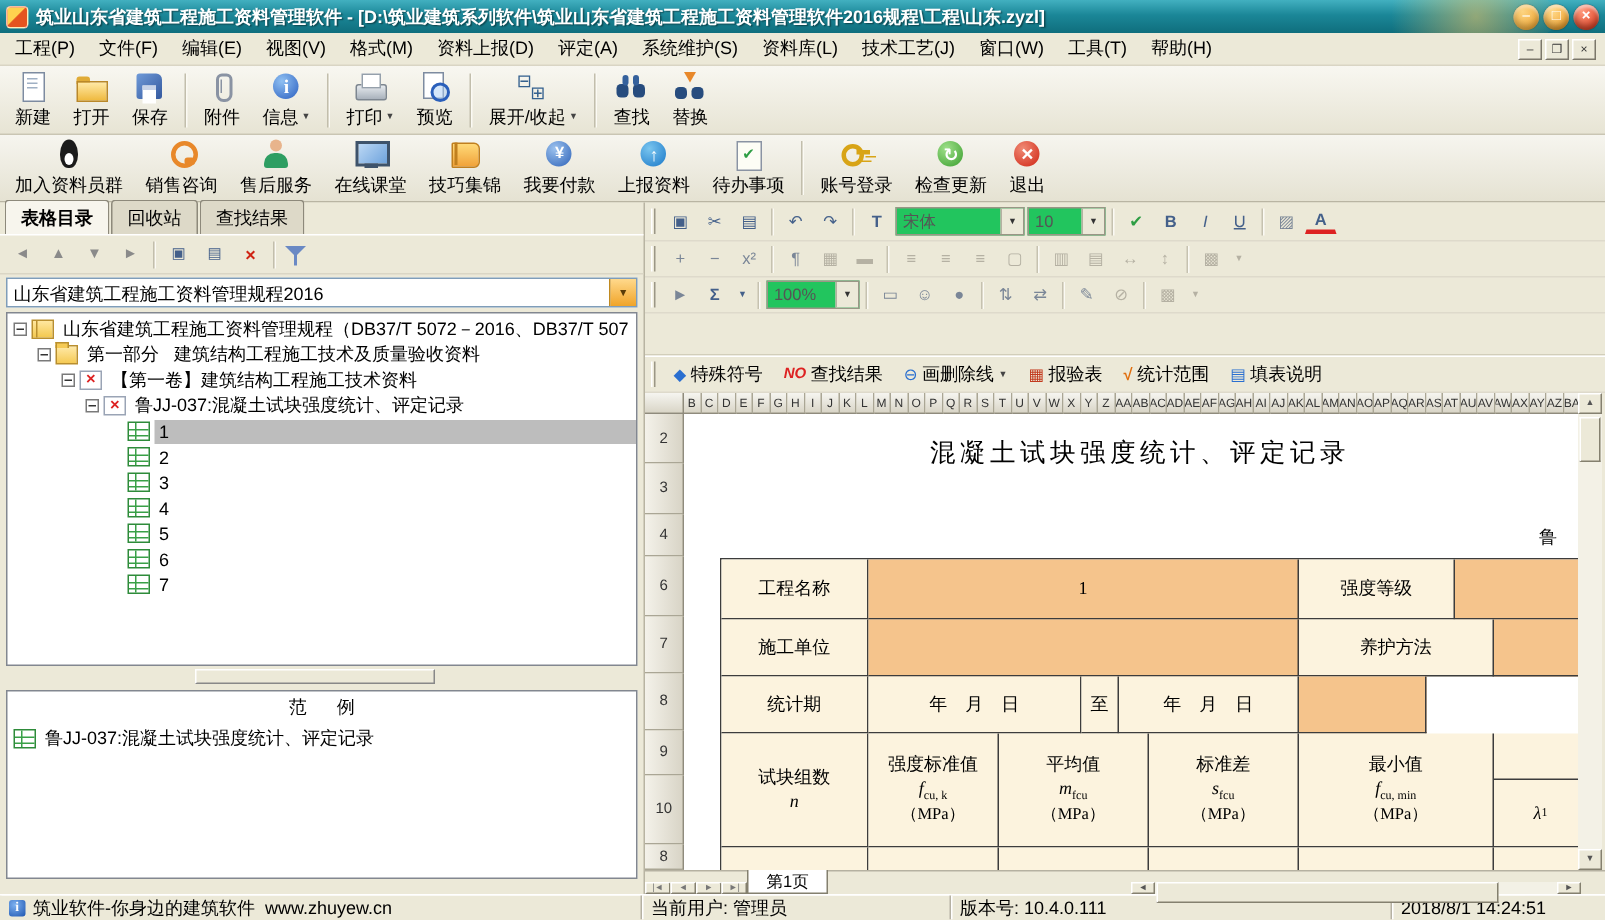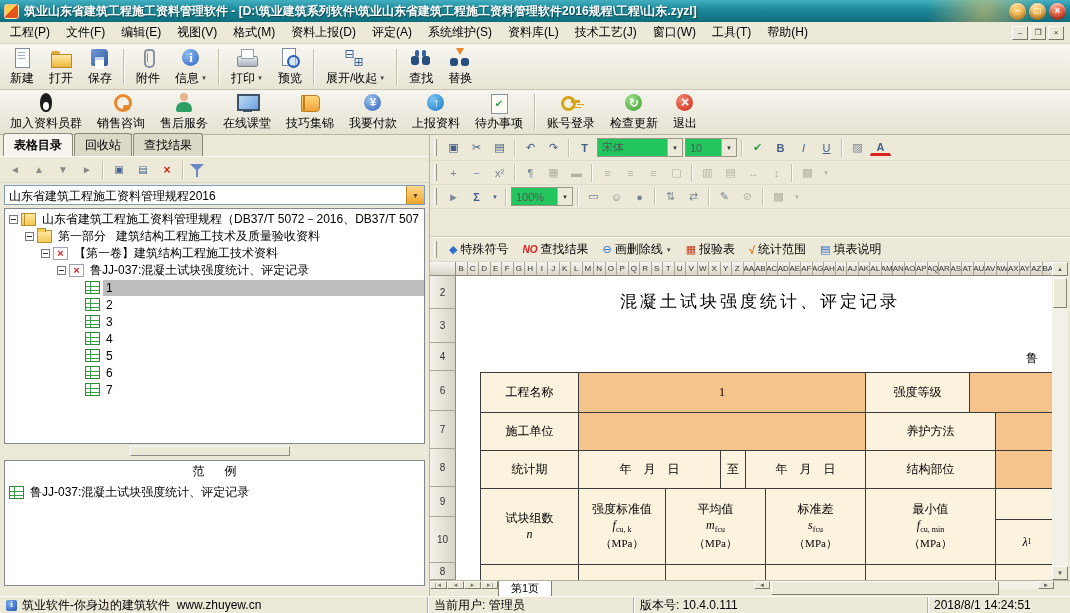--- a/index.html
+++ b/index.html
@@ -195,21 +195,21 @@
 .pre{white-space:pre}
 .lastcol{flex-direction:column;padding:0;align-items:stretch;justify-content:flex-start}
 .lastcol .half{height:30px}
 .lastcol .lam{flex:1;border-top:1px solid #3c3c3c;display:flex;align-items:center;justify-content:center;padding-right:22px}
 
 .vscroll{width:16px;flex:none;display:flex;flex-direction:column;background:#f3f1e6}
 .sbtn{height:14px;flex:none;background:#ece9d8;border:1px solid;border-color:#fff #84806f #84806f #fff;
  font-size:6px;color:#555;display:flex;align-items:center;justify-content:center}
 .vtrack{flex:1;position:relative}
 .vthumb{position:absolute;left:0;top:2px;width:14px;height:30px;background:#ece9d8;border:1px solid;border-color:#fff #84806f #84806f #fff;margin:0 1px}
-.tabbar{height:16px;flex:none;display:flex;align-items:flex-start;background:#ece9d8;border-top:1px solid #b5b1a1}
+.tabbar{height:16px;flex:none;display:flex;align-items:flex-end;background:#ece9d8;border-top:1px solid #b5b1a1}
 .nav-btn{width:17px;flex:none;background:#ece9d8;border:1px solid;border-color:#fff #84806f #84806f #fff;
  font-size:6px;color:#777;display:flex;align-items:center;justify-content:center;white-space:nowrap}
 .sheettab{flex:none;padding:0 12px;background:#fff;border:1px solid #84806f;border-top:none;font-size:11px;display:flex;align-items:center}
 .tab-fill{flex:1}
 .hscroll{width:300px;flex:none;display:flex}
 .hbtn{width:16px;flex:none;background:#ece9d8;border:1px solid;border-color:#fff #84806f #84806f #fff;
  font-size:6px;color:#555;display:flex;align-items:center;justify-content:center}
 .htrack{flex:1;position:relative;background:#f3f1e6}
 .hthumb{position:absolute;left:1px;top:0;height:14px;width:85%;background:#ece9d8;border:1px solid;border-color:#fff #84806f #84806f #fff}
 .corner2{width:16px;flex:none;background:#ece9d8}
@@ -627,21 +627,20 @@
                   <div class="fc lab" style="width:98px">施工单位</div>
                   <div class="fc inp" style="width:287px"></div>
                   <div class="fc lab" style="width:130px">养护方法</div>
                   <div class="fc inp" style="width:85px"></div>
                 </div>
                 <div class="fr" style="height:38px">
                   <div class="fc lab" style="width:98px">统计期</div>
                   <div class="fc lab pre" style="width:142px">年    月    日</div>
                   <div class="fc lab" style="width:25px">至</div>
                   <div class="fc lab pre" style="width:120px">年    月    日</div>
-                  <div class="fc lab" style="width:130px">结构部位</div>
                   <div class="fc inp" style="width:85px"></div>
                 </div>
                 <div class="fr" style="height:76px">
                   <div class="fc lab colm" style="width:98px">
                     <span>试块组数</span>
                     <span><i>n</i></span>
                   </div>
                   <div class="fc lab colm" style="width:87px">
                     <span>强度标准值</span>
                     <span><i>f</i><sub>cu, k</sub></span>

